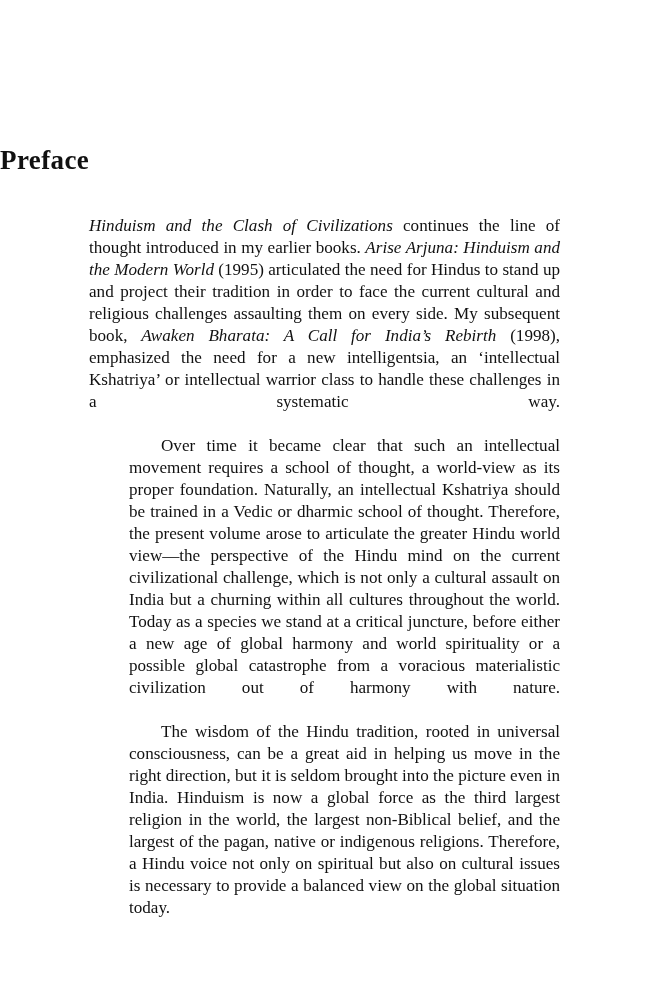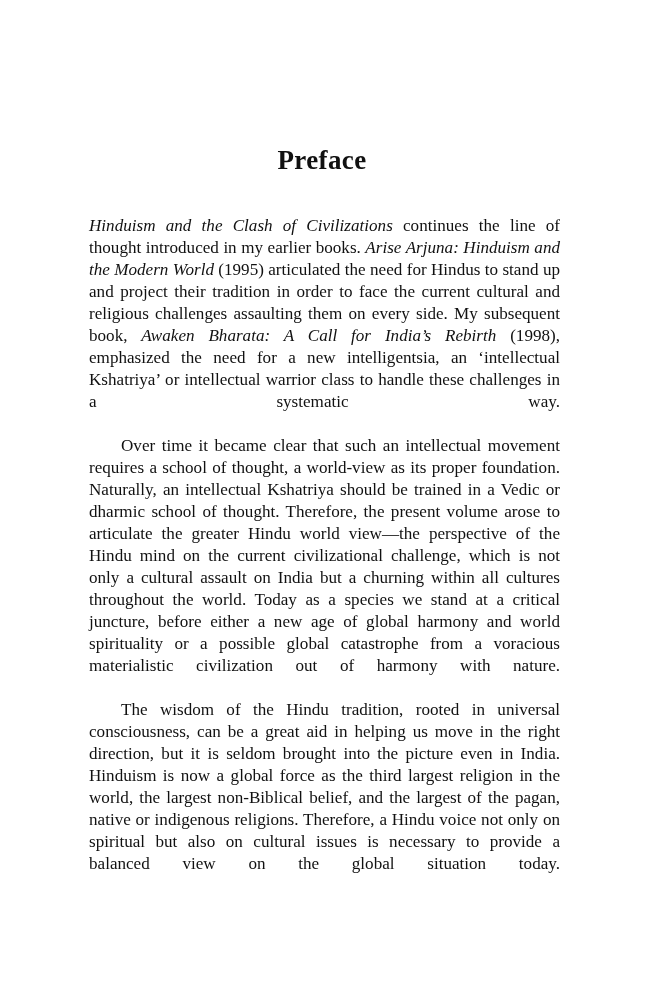--- a/index.html
+++ b/index.html
@@ -21,21 +21,20 @@
     height: 1000px;
     background: #ffffff;
     box-sizing: border-box;
   }
 
   .page-title {
     position: absolute;
     top: 128px;
     left: 0;
     width: 644px;
-    text-align: center;
     font-size: 27px;
     font-weight: bold;
     letter-spacing: 0.4px;
     color: #111111;
     line-height: 1.1;
   }
 
   .body-block {
     position: absolute;
     top: 215px;
@@ -51,20 +50,21 @@
     text-align: justify;
     text-justify: inter-word;
     color: #111111;
     hyphens: none;
     -webkit-hyphens: none;
     word-spacing: 0px;
   }
 
   p.para.indented {
     text-indent: 32px;
+    margin-left: 40px;
   }
 
   p.para i, p.para em {
     font-style: italic;
   }
 
   
   p.para:after {
     content: "";
     display: inline-block;

